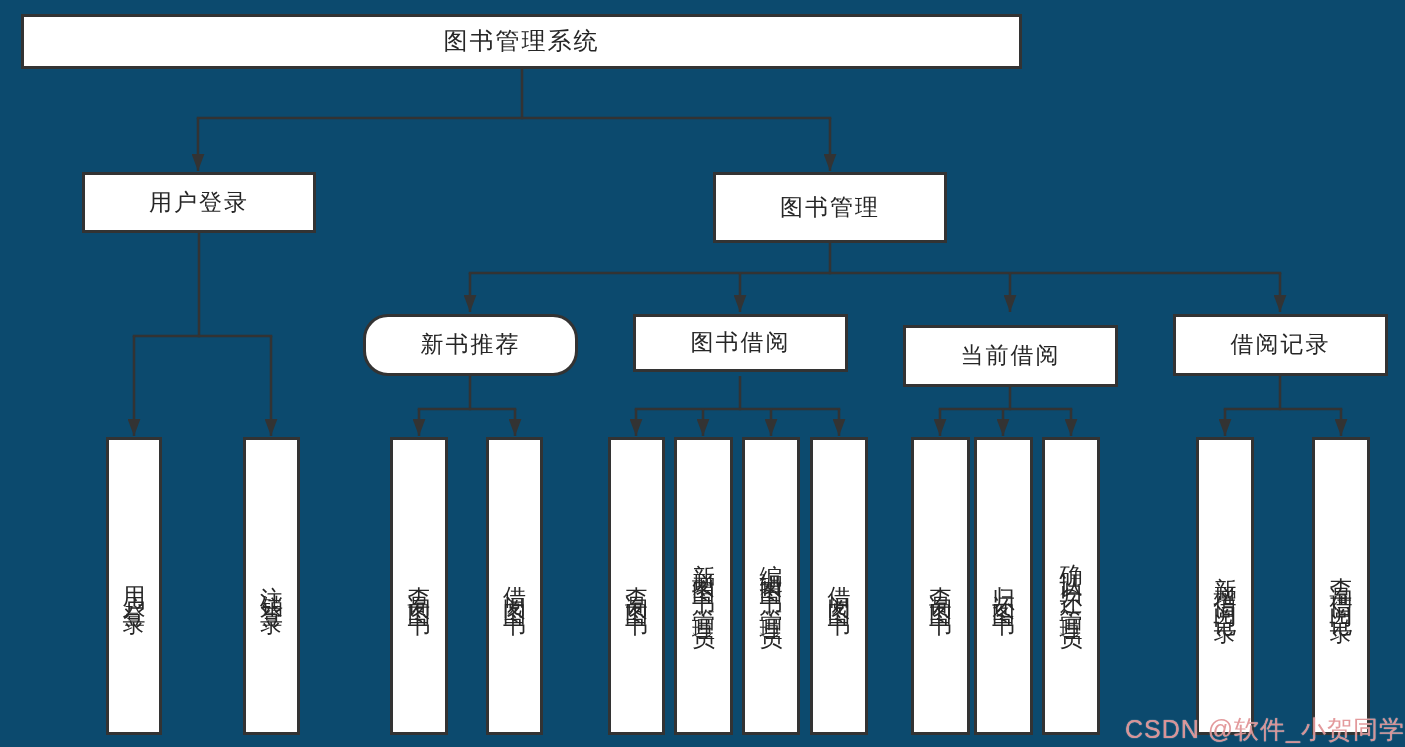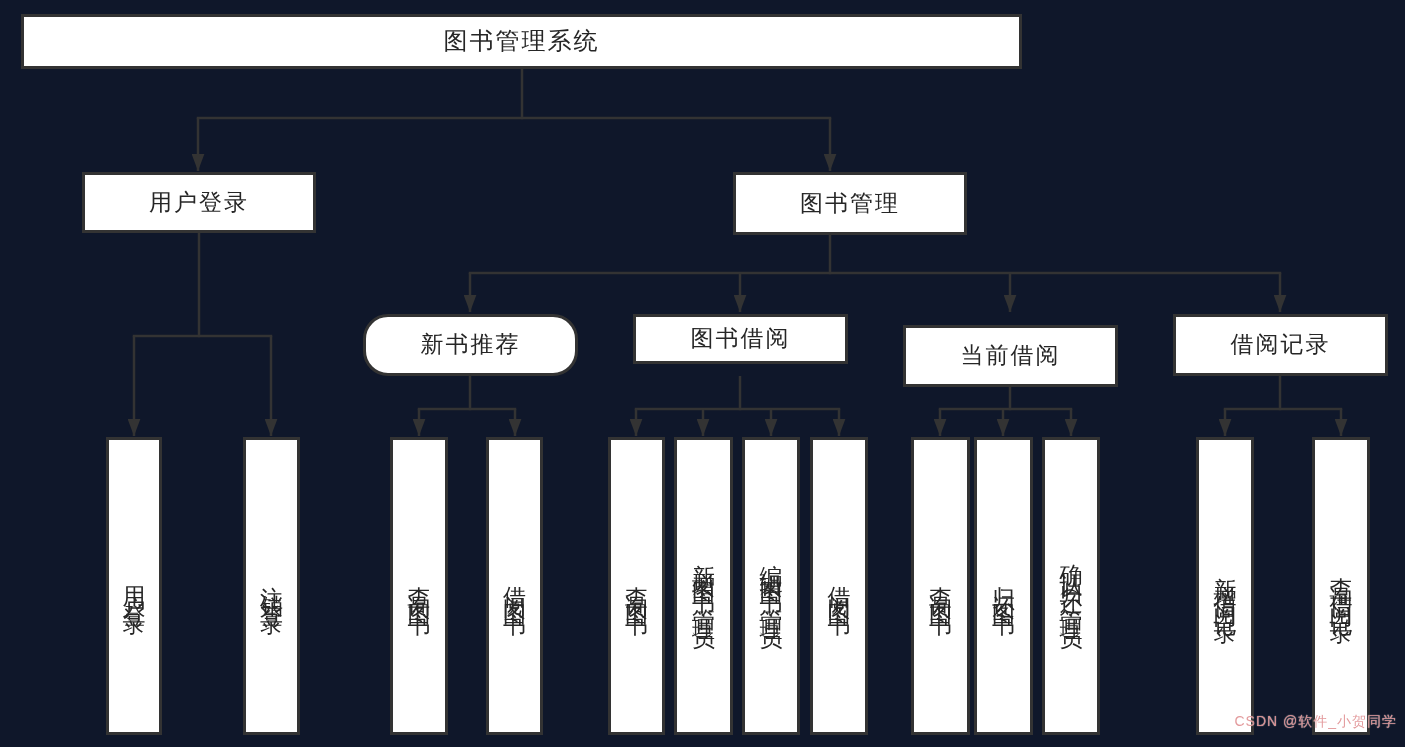--- a/index.html
+++ b/index.html
@@ -1,20 +1,20 @@
 <!DOCTYPE html>
 <html><head>
 <meta charset="utf-8">
 <style>
   html, body { margin: 0; padding: 0; background: #ffffff; }
   .canvas {
     position: relative;
     width: 1405px;
     height: 747px;
-    background: #0f172a;
+    background: #0c4a6e;
     font-family: "Liberation Sans", "DejaVu Sans", sans-serif;
     overflow: hidden;
   }
   .connectors {
     position: absolute;
     left: 0; top: 0;
     width: 1405px; height: 747px;
   }
   .node {
     position: absolute;
@@ -35,23 +35,23 @@
   .node.root { font-size: 24px; }
   .node.v {
     writing-mode: vertical-rl;
     text-orientation: mixed;
     font-size: 23px;
     letter-spacing: 9px;
     line-height: 1;
   }
   .watermark {
     position: absolute;
-    right: 8px;
+    right: 0;
     top: 713px;
-    font-size: 14px;
+    font-size: 25px;
     letter-spacing: 1px;
     color: rgba(219, 125, 128, 0.78);
     text-shadow: 0 0 1px rgba(255,255,255,0.9);
     z-index: 10;
     white-space: nowrap;
   }
 </style>
 </head>
 <body>
 
@@ -103,24 +103,24 @@
       <line x1="1280" y1="376" x2="1280" y2="410.25"></line>
       <line x1="1223.75" y1="409" x2="1342.25" y2="409"></line>
       <line x1="1225" y1="409" x2="1225" y2="436" marker-end="url(#ah)"></line>
       <line x1="1341" y1="409" x2="1341" y2="436" marker-end="url(#ah)"></line>
     </g>
   </svg>
 
   <div class="node h root" style="left:21px; top:14px; width:1001px; height:55px;">图书管理系统</div>
 
   <div class="node h" style="left:82px; top:172px; width:234px; height:61px;">用户登录</div>
-  <div class="node h" style="left:713px; top:172px; width:234px; height:63px;margin-left:20px;">图书管理</div>
+  <div class="node h" style="left:713px; top:172px; width:234px; height:71px;">图书管理</div>
 
   <div class="node h" style="left:363px; top:314px; width:215px; height:62px;border-radius:25px;">新书推荐</div>
-  <div class="node h" style="left:633px; top:314px; width:215px; height:50px;">图书借阅</div>
+  <div class="node h" style="left:633px; top:314px; width:215px; height:58px;">图书借阅</div>
   <div class="node h" style="left:903px; top:325px; width:215px; height:62px;">当前借阅</div>
   <div class="node h" style="left:1173px; top:314px; width:215px; height:62px;">借阅记录</div>
 
   <div class="node v" style="left:106px; top:437px; width:56px; height:298px;">用户登录</div>
   <div class="node v" style="left:243px; top:437px; width:57px; height:298px;">注销登录</div>
 
   <div class="node v" style="left:390px; top:437px; width:58px; height:298px;">查询图书</div>
   <div class="node v" style="left:486px; top:437px; width:57px; height:298px;">借阅图书</div>
 
   <div class="node v" style="left:608px; top:437px; width:57px; height:298px;">查询图书</div>

